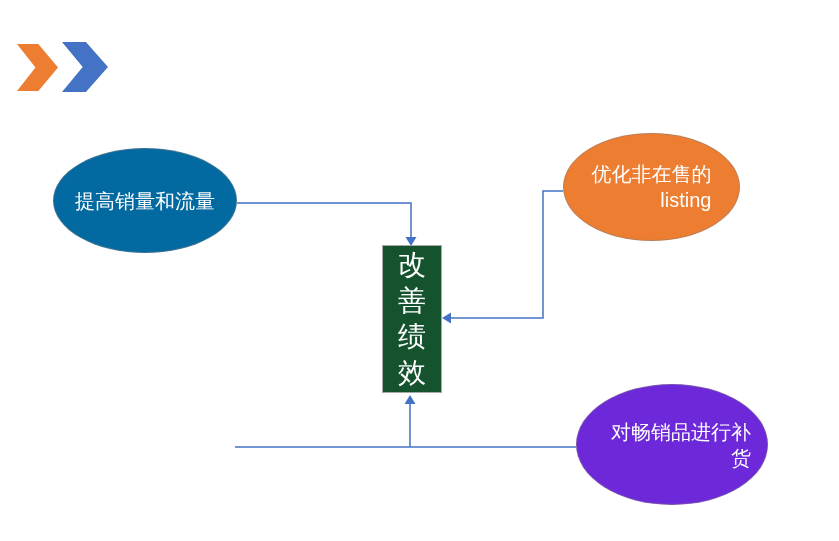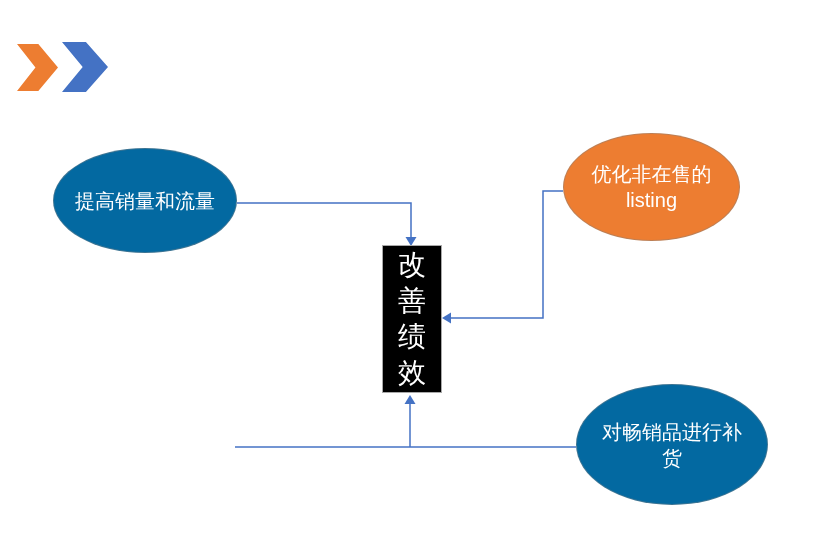--- a/index.html
+++ b/index.html
@@ -23,21 +23,21 @@
   .chevron.blue   { left: 62px; top: 42px; width: 46px; height: 50px; background: #4472C4; }
 
   
   .node {
     position: absolute;
     border-radius: 50%;
     border: 1px solid rgba(130,130,130,0.45);
     display: flex;
     align-items: center;
     justify-content: center;
-    text-align: center;
+    text-align: right;
     color: #ffffff;
     font-size: 20px;
     line-height: 1.3;
     box-sizing: border-box;
   }
   .node-top-left     { left: 53px;  top: 148px; width: 184px; height: 105px; background: #FFC000; }
   .node-top-right    { left: 563px; top: 133px; width: 177px; height: 108px; background: #ED7D31; white-space: pre-line; }
   .node-bottom-left  { left: 52px;  top: 387px; width: 183px; height: 123px; background: #B4C7E7; }
   .node-bottom-right { left: 576px; top: 384px; width: 192px; height: 121px; background: #4472C4; }
   .node-bottom-right .node-label { width: 158px; word-break: break-all; }
@@ -94,21 +94,21 @@
   <div class="node node-top-left" style="background: #0369a1;">
     <span class="node-label">提高销量和流量</span>
   </div>
 
   <div class="node node-top-right" style="background: rgb(237, 125, 49);">
     <span class="node-label">优化非在售的
 listing</span>
   </div>
 
 
-  <div class="node node-bottom-right" style="background: #0369a1;">
+  <div class="node node-bottom-right" style="background: #6d28d9;">
     <span class="node-label">对畅销品进行补货</span>
   </div>
 
-  <div class="center-box" style="background: #000000;">
+  <div class="center-box" style="background: #14532d;">
     <div class="vlabel">改善绩效</div>
   </div>
 
 </div>
 
 </body></html>

